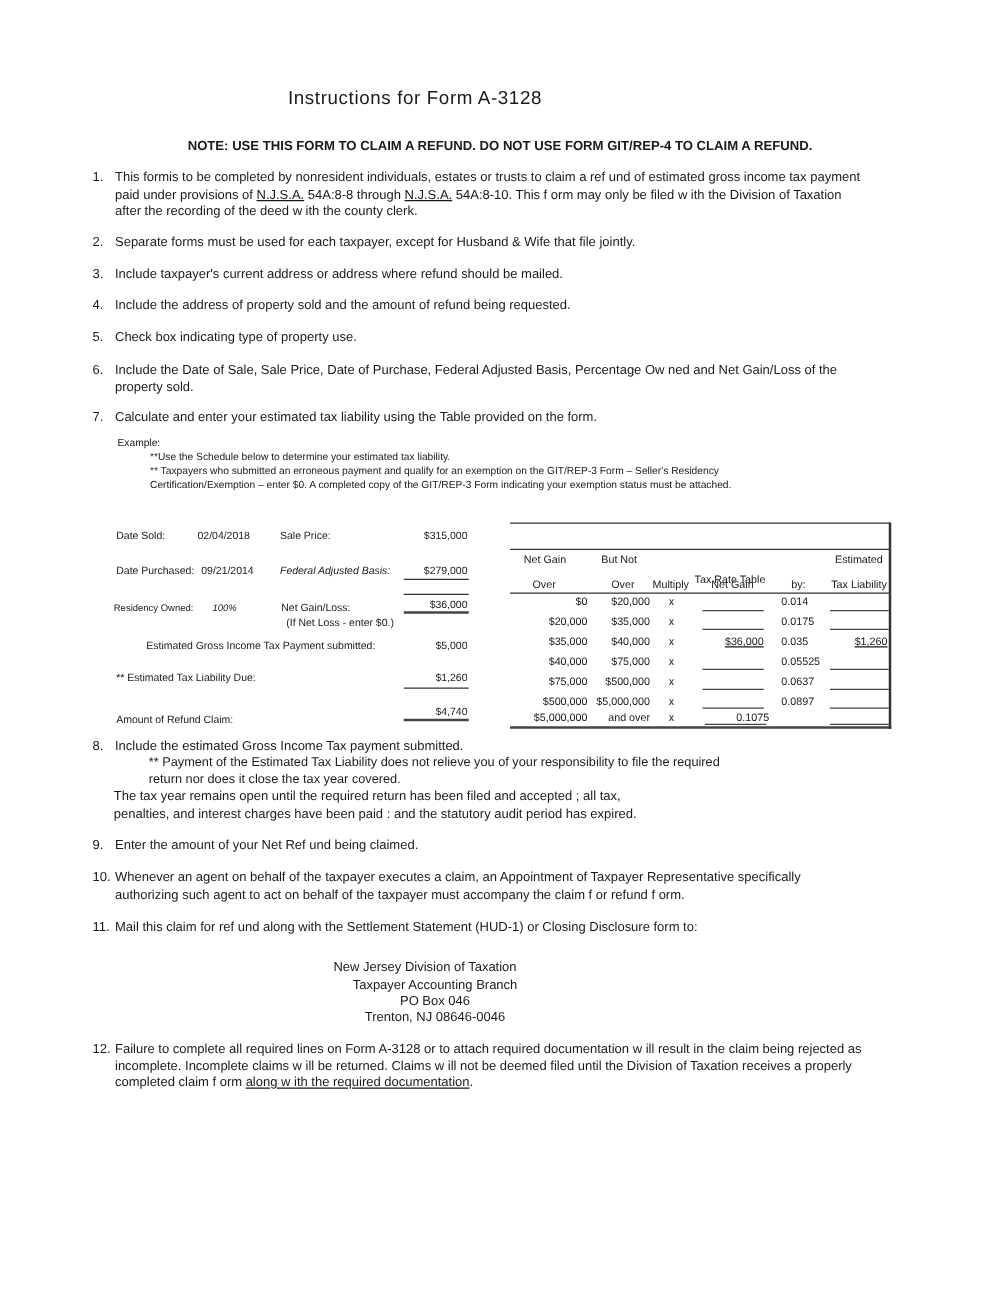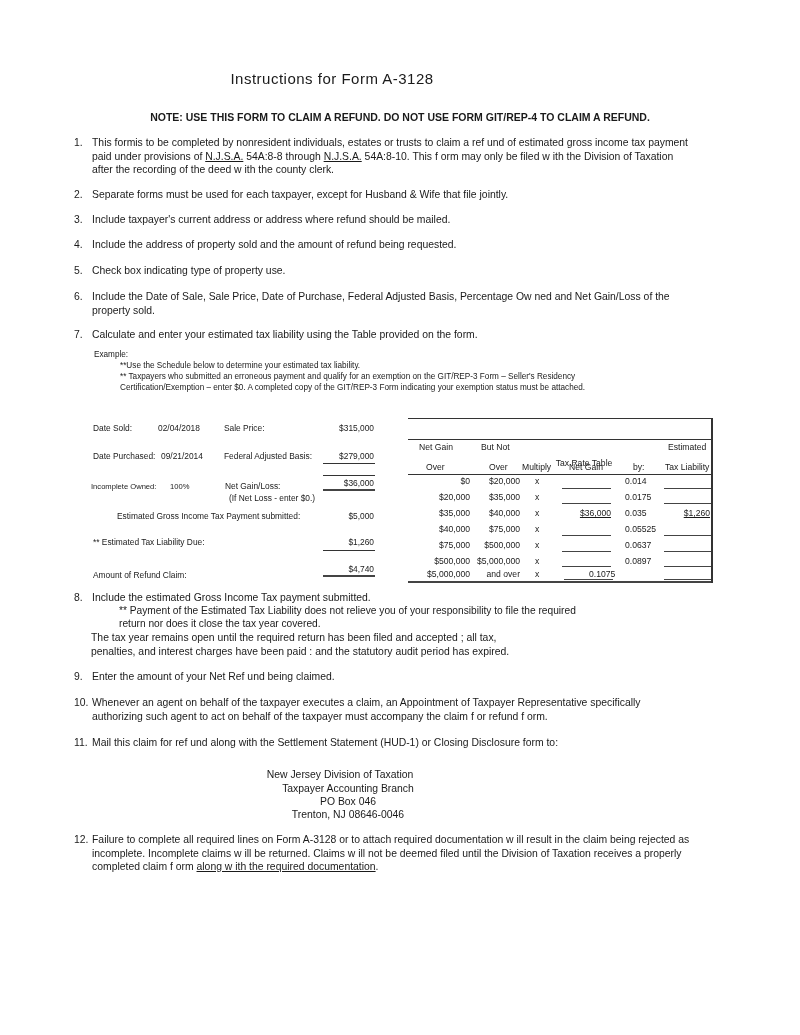--- a/index.html
+++ b/index.html
@@ -64,27 +64,27 @@
 <div class="abs small" style="left:120px;top:371px;width:480px;white-space:normal;">** Taxpayers who submitted an erroneous payment and qualify for an exemption on the GIT/REP-3 Form – Seller's Residency Certification/Exemption – enter $0.  A completed copy of the GIT/REP-3 Form indicating your exemption status must be attached.</div>
 
 <div>
   <span class="abs lp" style="left:93px;top:423px;">Date Sold:</span>
   <span class="abs lp" style="left:158px;top:423px;">02/04/2018</span>
   <span class="abs lp" style="left:224px;top:423px;">Sale Price:</span>
   <span class="abs lp rt" style="left:300px;width:74px;top:423px;">$315,000</span>
 
   <span class="abs lp" style="left:93px;top:451px;">Date Purchased:</span>
   <span class="abs lp" style="left:161px;top:451px;">09/21/2014</span>
-  <span class="abs lp" style="left:224px;top:451px;">Federal Adjusted Basis:</span>
+  <span class="abs lp" style="left:224px;top:451px;font-style:italic;">Federal Adjusted Basis:</span>
   <span class="abs lp rt" style="left:300px;width:74px;top:451px;">$279,000</span>
   <div class="line" style="left:323px;width:52px;top:463px;"></div>
   <div class="line" style="left:323px;width:52px;top:475px;"></div>
 
-  <span class="abs" style="left:91px;top:482px;font-size:7.6px;">Incomplete Owned:</span>
-  <span class="abs" style="left:170px;top:482px;font-size:7.6px;">100%</span>
+  <span class="abs" style="left:91px;top:482px;font-size:7.6px;">Residency Owned:</span>
+  <span class="abs" style="left:170px;top:482px;font-size:7.6px;font-style:italic;">100%</span>
   <span class="abs lp" style="left:225px;top:481px;">Net Gain/Loss:</span>
   <span class="abs lp" style="left:229px;top:493px;">(If Net Loss - enter $0.)</span>
   <span class="abs lp rt" style="left:300px;width:74px;top:478px;">$36,000</span>
   <div class="line2" style="left:323px;width:52px;top:489px;"></div>
 
   <span class="abs lp" style="left:93px;top:511px;padding-left:24px;">Estimated Gross Income Tax Payment submitted:</span>
   <span class="abs lp rt" style="left:300px;width:74px;top:511px;">$5,000</span>
 
   <span class="abs lp" style="left:93px;top:537px;">** Estimated Tax Liability Due:</span>
   <span class="abs lp rt" style="left:300px;width:74px;top:537px;">$1,260</span>

